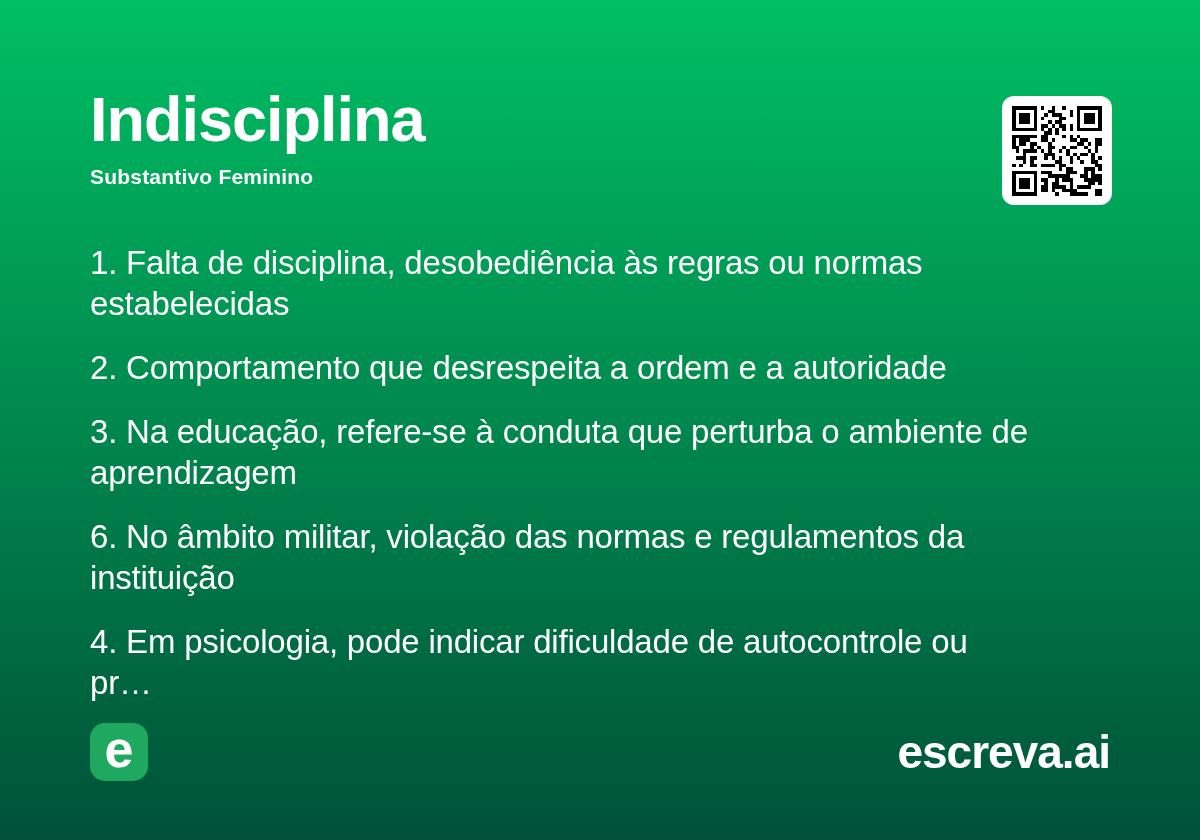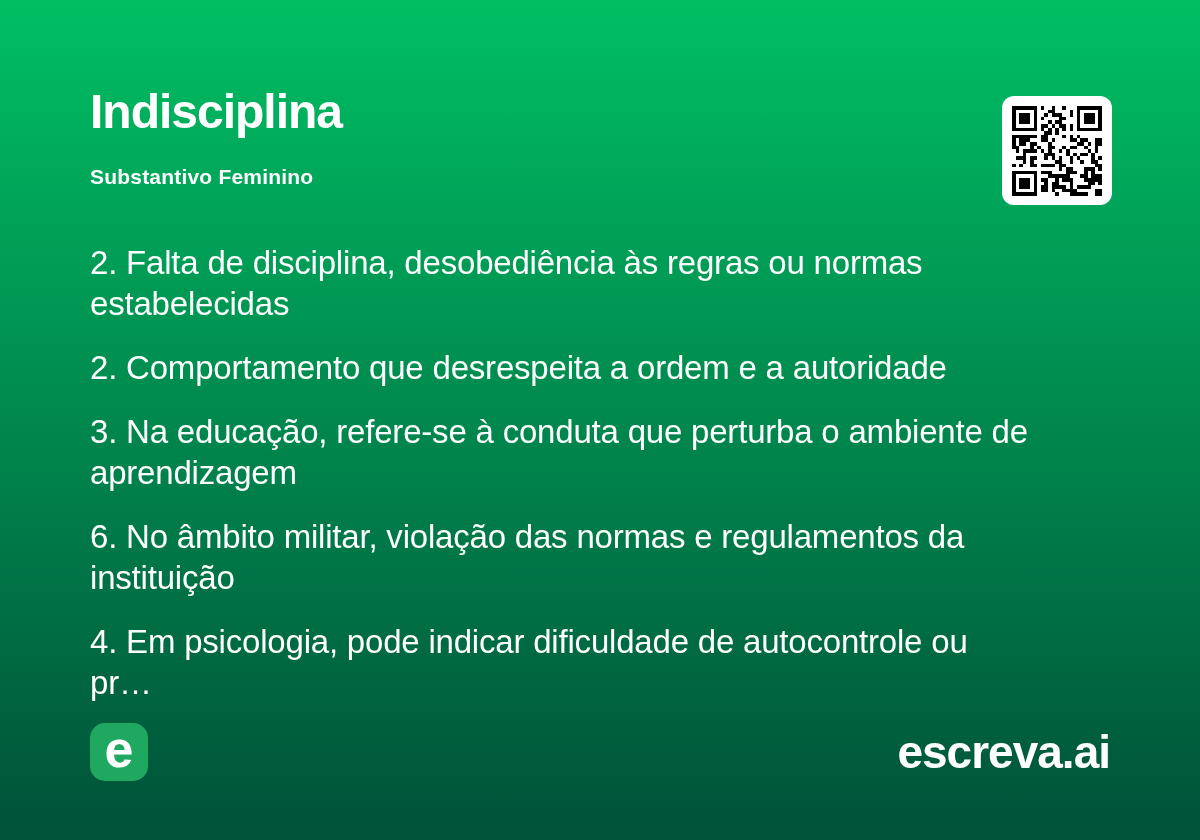--- a/index.html
+++ b/index.html
@@ -18,21 +18,21 @@
     height: 840px;
     overflow: hidden;
     color: var(--text-color, #ffffff);
     background: linear-gradient(180deg, var(--grad-top, #00bf63) 0%, var(--grad-bottom, #005138) 100%);
   }
   .title {
     position: absolute;
     left: 90px;
     top: 88px;
     margin: 0;
-    font-size: 48px;
+    font-size: 63px;
     font-weight: 700;
     line-height: 1;
     letter-spacing: -1px;
   }
   .subtitle {
     position: absolute;
     left: 90px;
     top: 166px;
     font-size: 21px;
     font-weight: 700;
@@ -413,21 +413,21 @@
           <rect x="18" y="24" width="1" height="1"></rect>
           <rect x="19" y="24" width="1" height="1"></rect>
           <rect x="20" y="24" width="1" height="1"></rect>
           <rect x="23" y="24" width="1" height="1"></rect>
           <rect x="24" y="24" width="1" height="1"></rect>
         </g>
       </svg>
   </div>
 
   <div class="definitions">
-    <p>2. Falta de disciplina, desobediência às regras ou normas
+    <p>1. Falta de disciplina, desobediência às regras ou normas
 estabelecidas</p>
     <p>2. Comportamento que desrespeita a ordem e a autoridade</p>
     <p>3. Na educação, refere-se à conduta que perturba o ambiente de
 aprendizagem</p>
     <p>6. No âmbito militar, violação das normas e regulamentos da
 instituição</p>
     <p>4. Em psicologia, pode indicar dificuldade de autocontrole ou
 pr…</p>
   </div>
 

